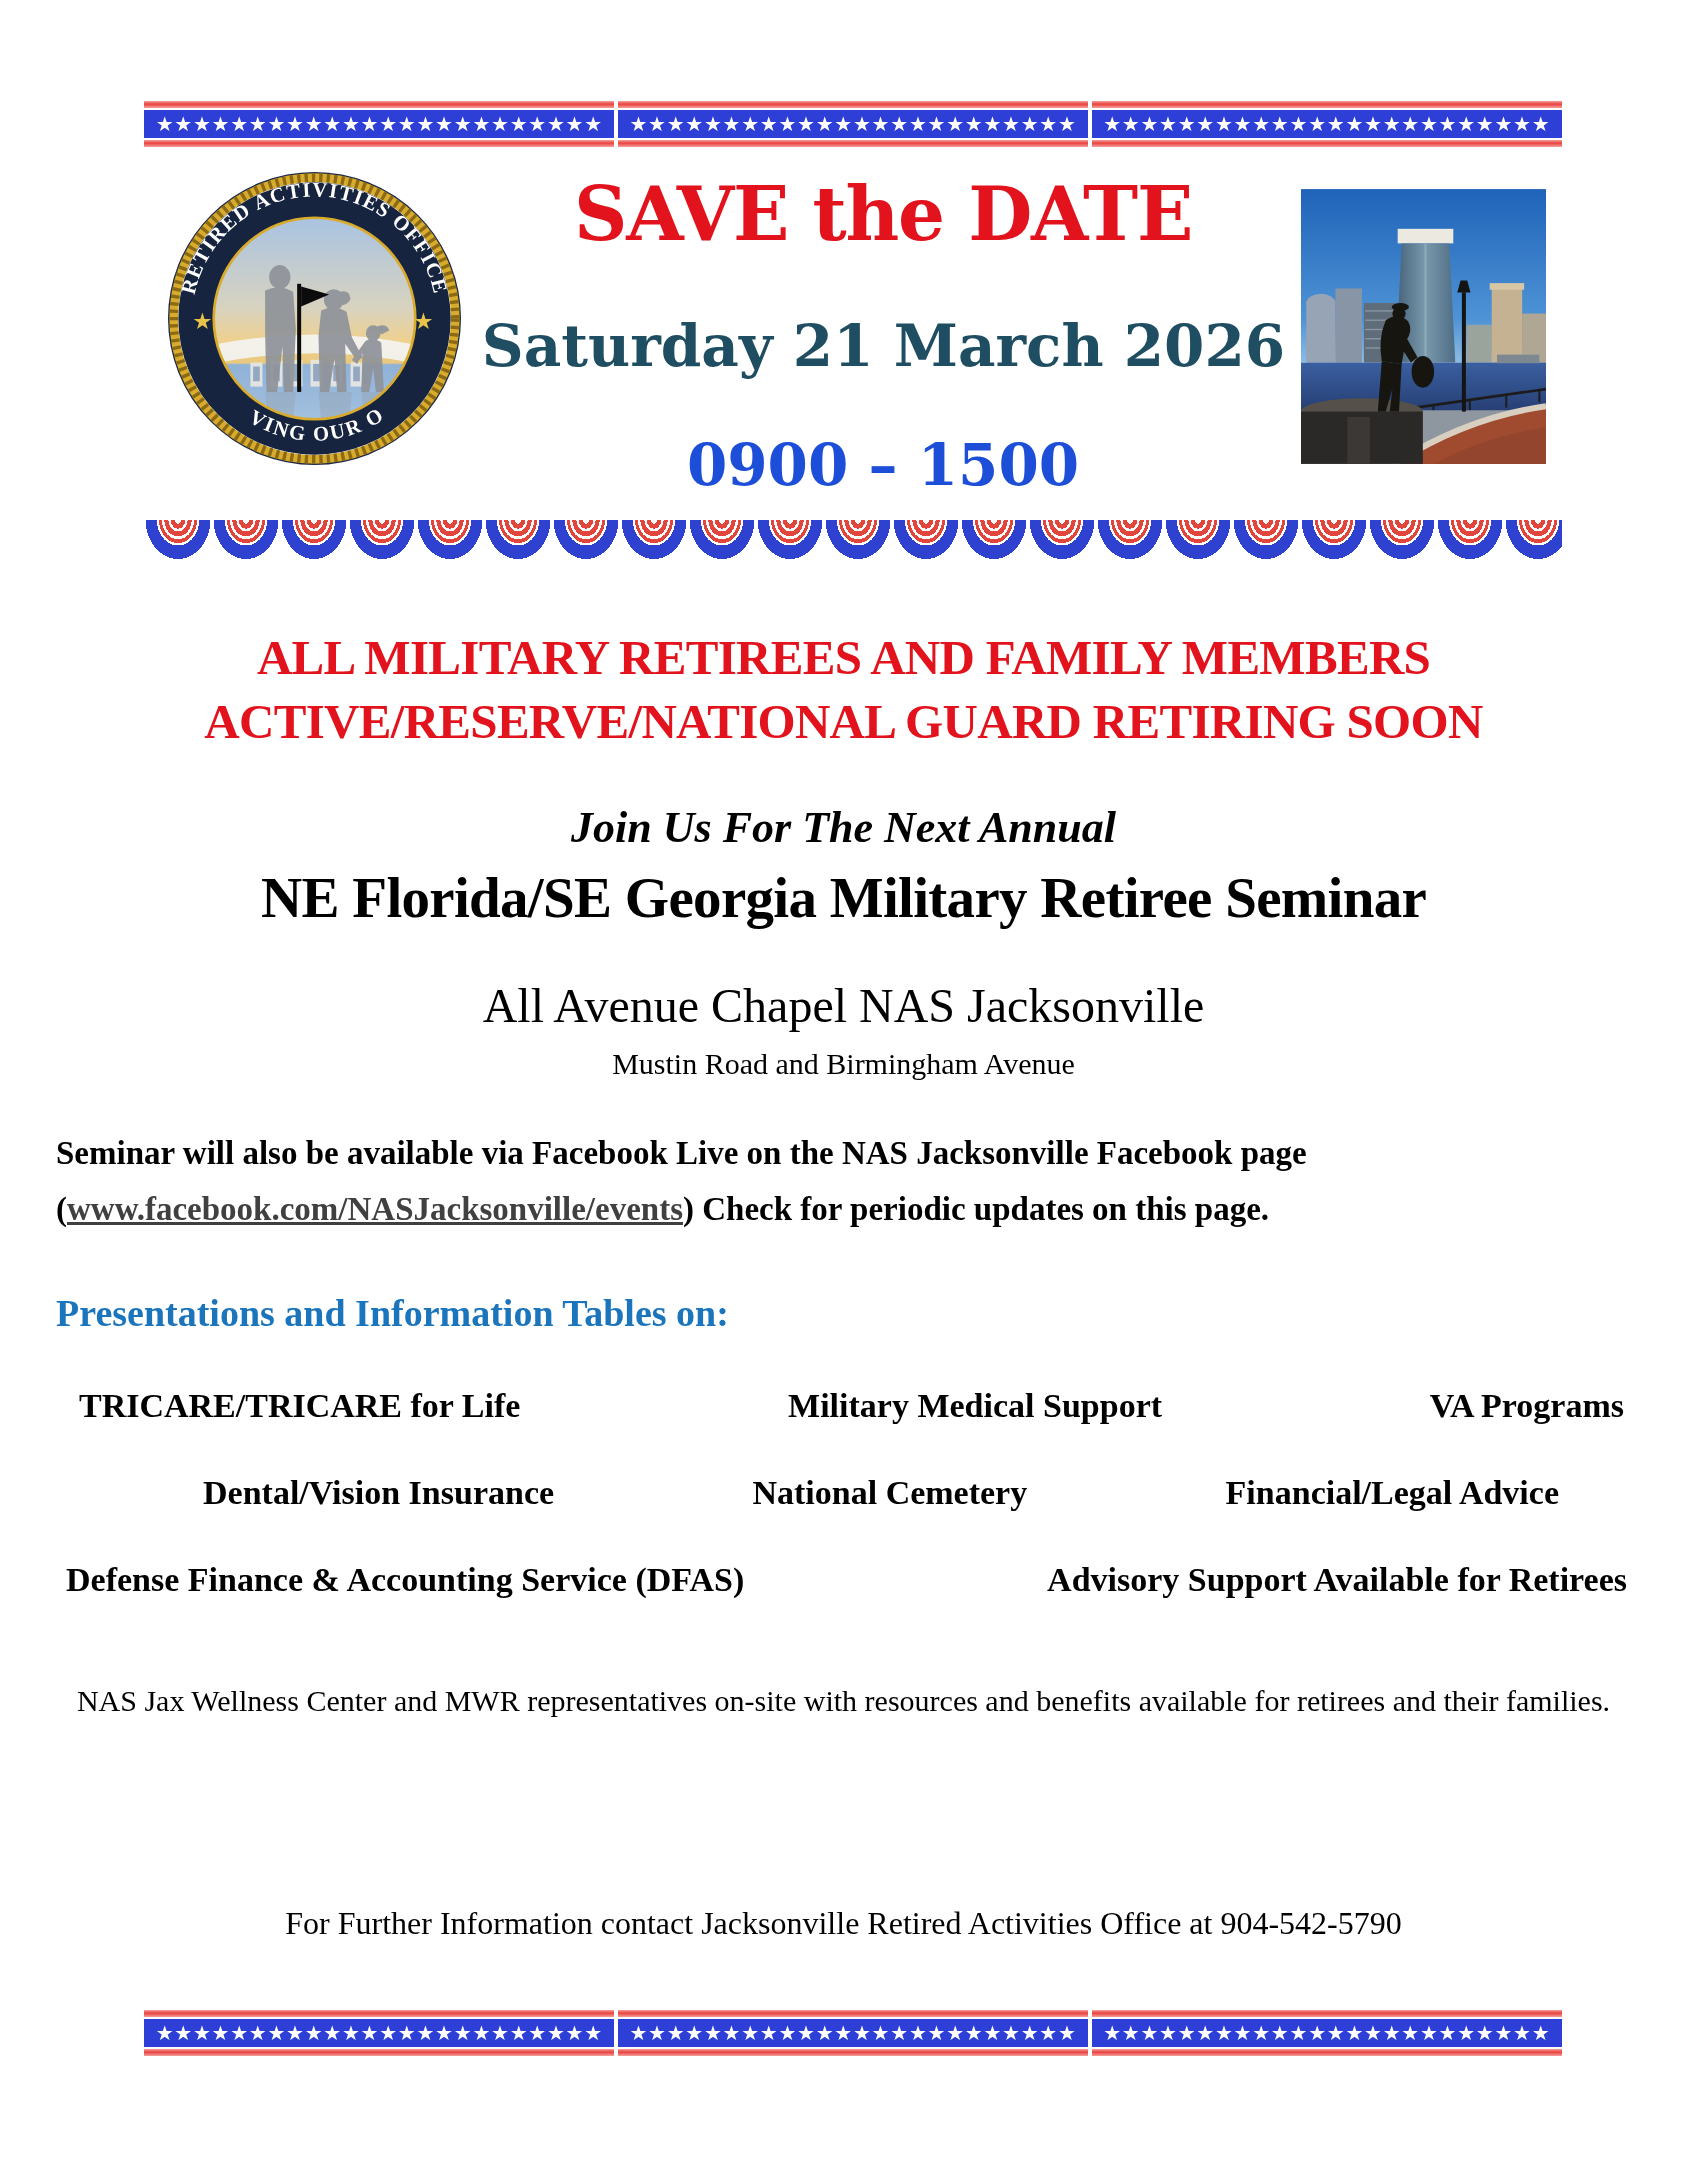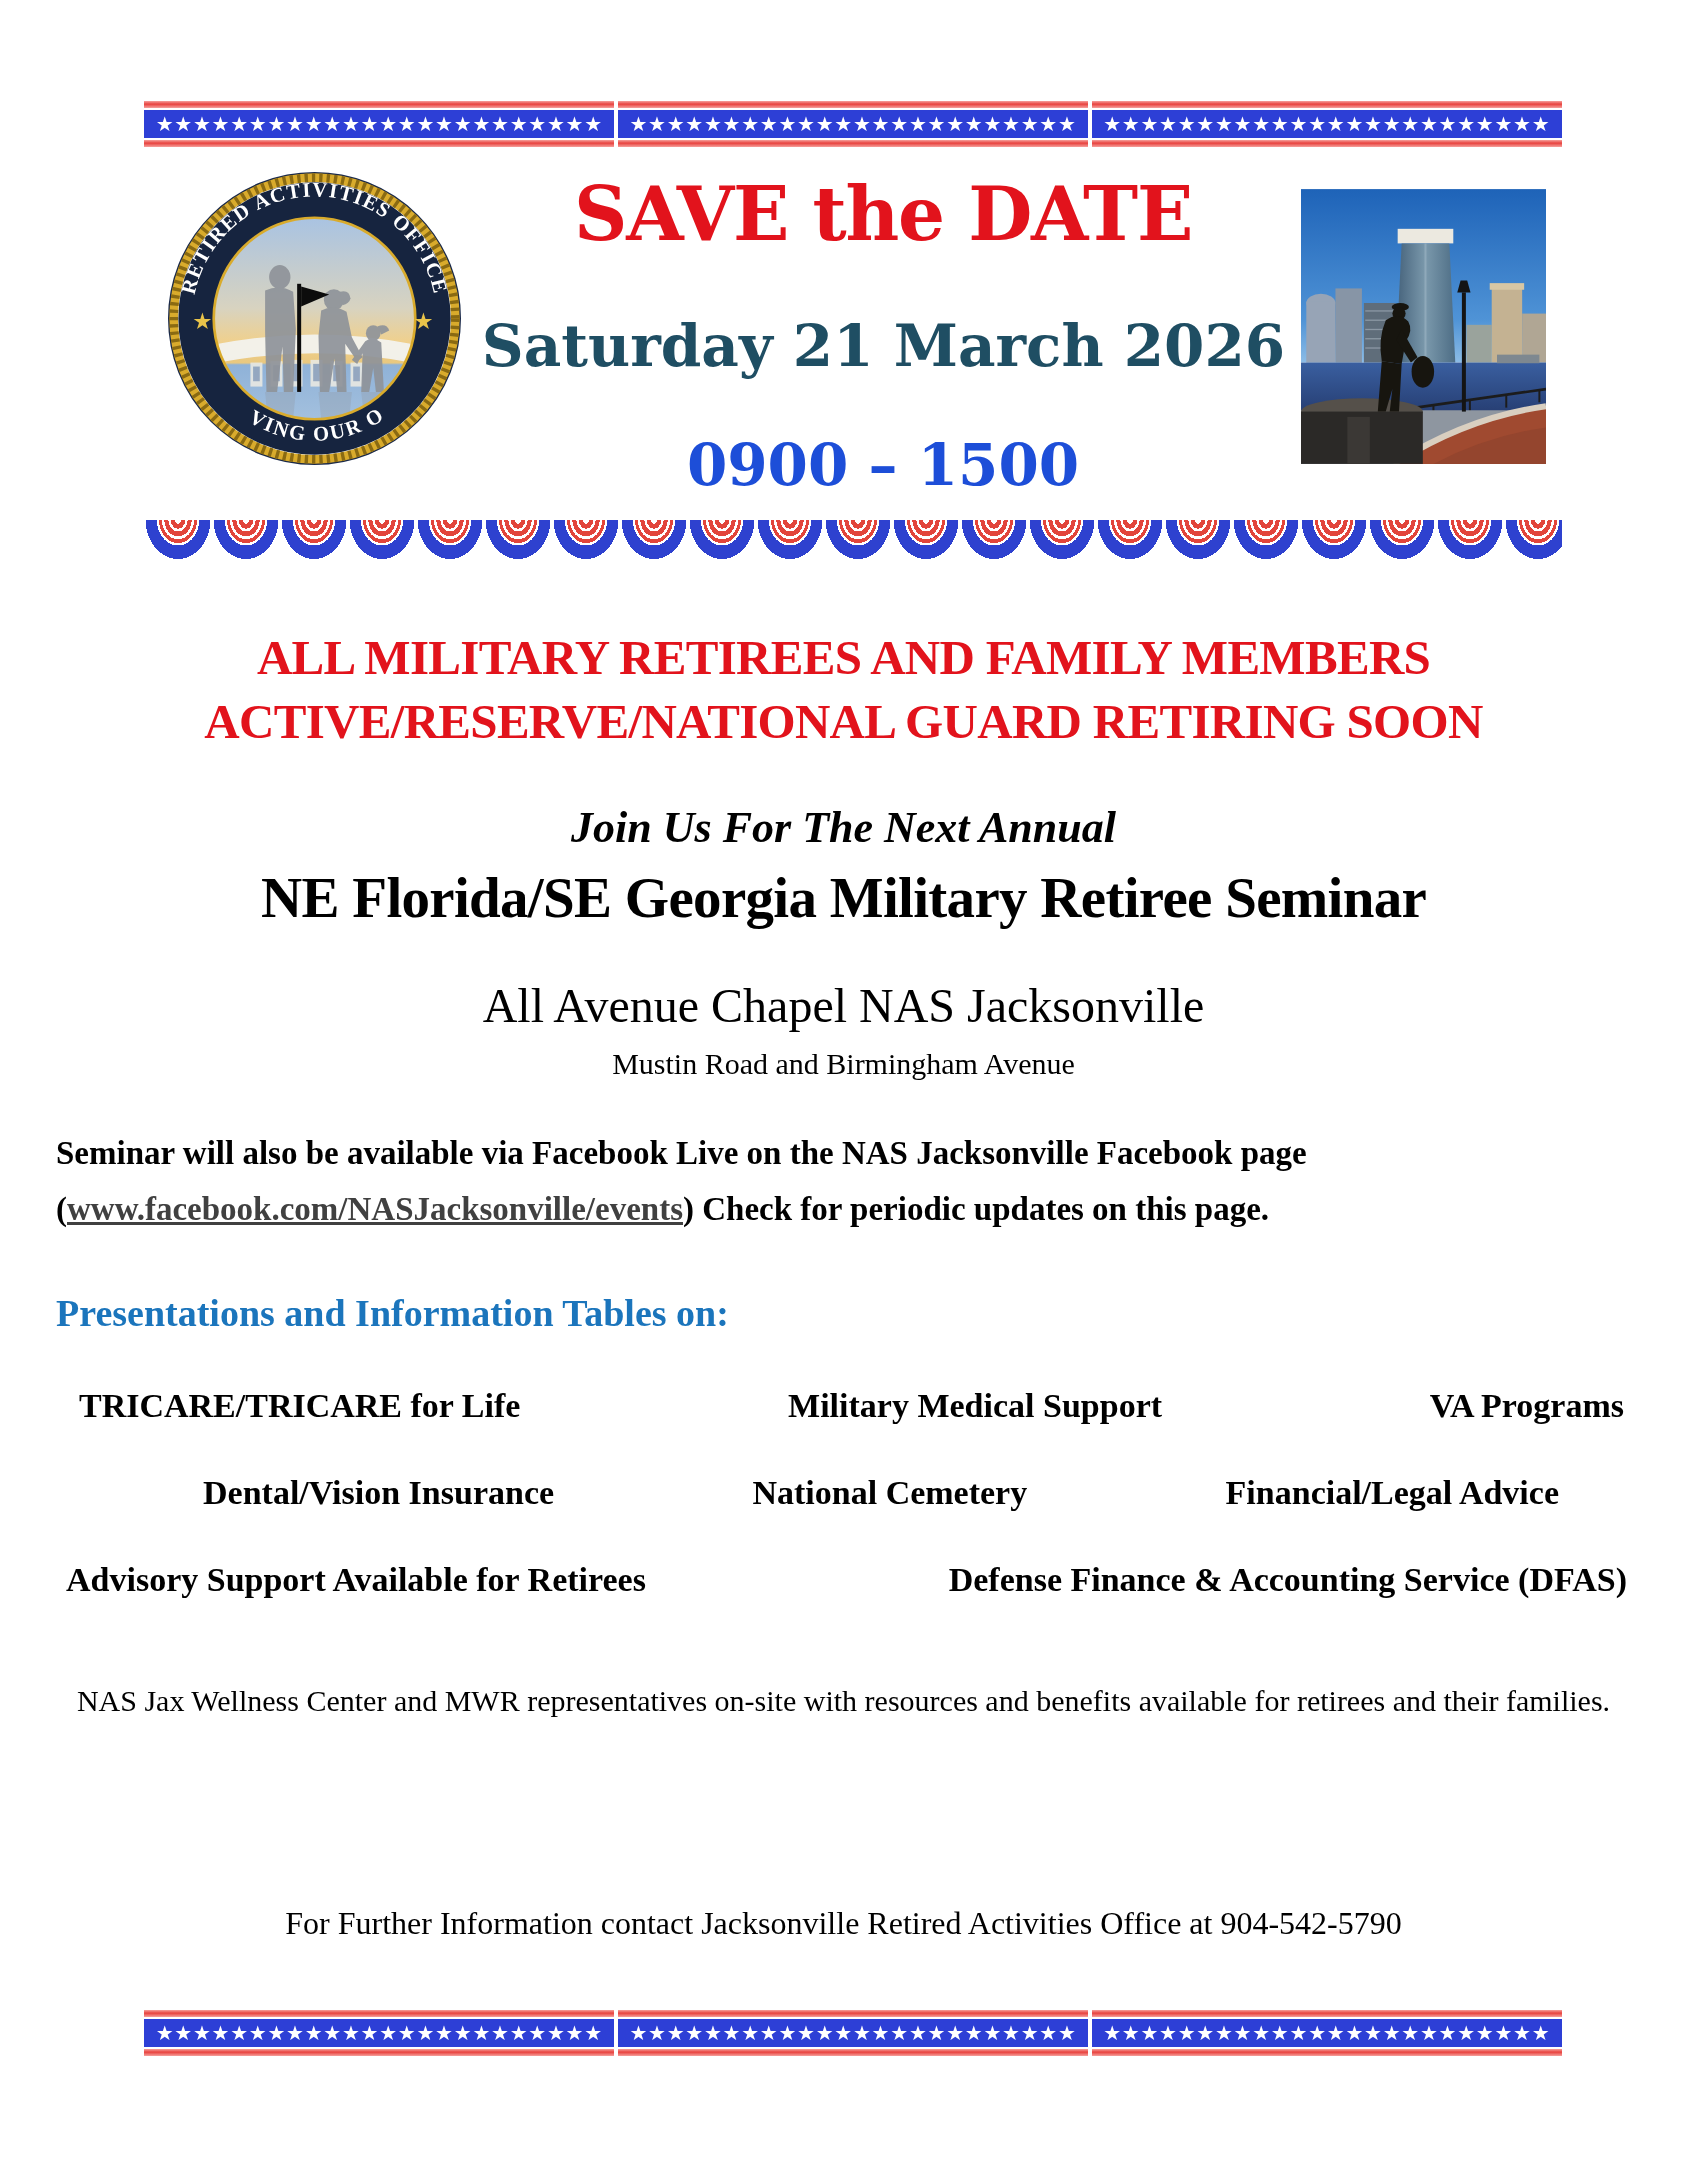--- a/index.html
+++ b/index.html
@@ -261,22 +261,22 @@
     <span>TRICARE/TRICARE for Life</span>
     <span>Military Medical Support</span>
     <span>VA Programs</span>
   </div>
   <div id="topic-row-2" class="topic-row">
     <span>Dental/Vision Insurance</span>
     <span>National Cemetery</span>
     <span>Financial/Legal Advice</span>
   </div>
   <div id="topic-row-3" class="topic-row">
+    <span>Defense Finance &amp; Accounting Service (DFAS)</span>
     <span>Advisory Support Available for Retirees</span>
-    <span>Defense Finance &amp; Accounting Service (DFAS)</span>
   </div>
 
   <div class="wellness">NAS Jax Wellness Center and MWR representatives on-site with resources and benefits available for retirees and their families.</div>
   <div class="contact">For Further Information contact Jacksonville Retired Activities Office at 904-542-5790</div>
 
   <div id="banner-bottom" class="star-banner">
     <div class="seg">
       <div class="stripe"></div>
       <div class="gap"></div>
       <div class="stars">★★★★★★★★★★★★★★★★★★★★★★★★</div>

